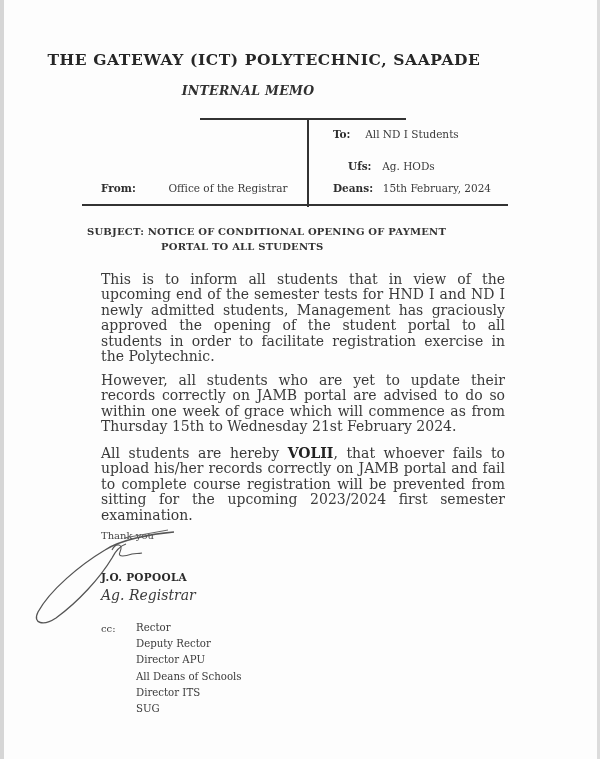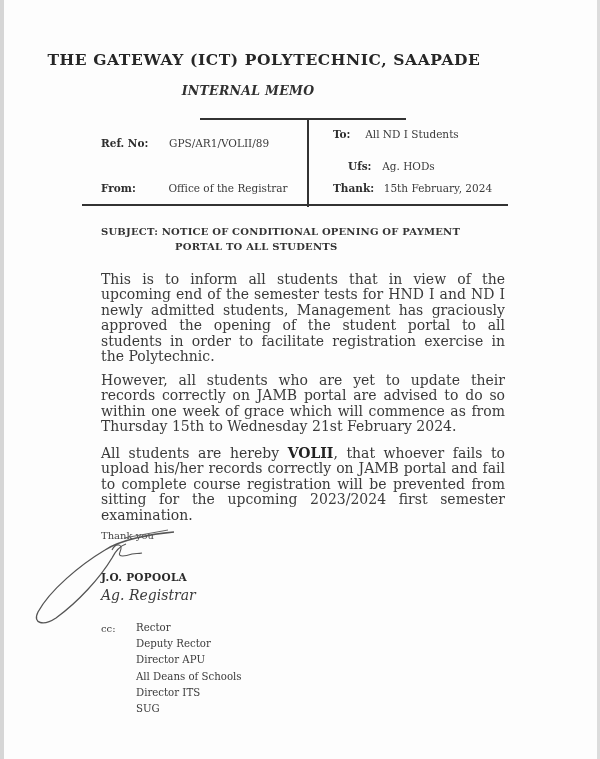--- a/index.html
+++ b/index.html
@@ -30,21 +30,21 @@
 
     
     .hdr-line-top { position: absolute; left: 200px; top: 118px; width: 206px; height: 2px; background: #333; }
     .hdr-line-vert { position: absolute; left: 307px; top: 118px; width: 2px; height: 89px; background: #333; }
     .hdr-line-bottom { position: absolute; left: 82px; top: 204px; width: 426px; height: 2px; background: #333; }
 
     .meta { position: absolute; font-size: 10.5px; color: #3a3a3a; white-space: nowrap; }
     .meta .k { font-weight: bold; color: #2e2e2e; }
 
     .subject {
-      position: absolute; left: 101px; top: 224px; width: 400px;
+      position: absolute; left: 87px; top: 224px; width: 400px;
       font-weight: bold; font-size: 10px; line-height: 15px;
       letter-spacing: 0.2px; color: #333;
     }
     .subject .label { display: inline; }
     .subject .line2 { display: block; padding-left: 74px; }
 
     .para {
       position: absolute; left: 101px; width: 404px;
       font-size: 14px; line-height: 15.4px;
       text-align: justify; color: #3a3a3a;
@@ -68,43 +68,38 @@
 
 <div class="page">
 
   <div class="school-title">THE GATEWAY (ICT) POLYTECHNIC, SAAPADE</div>
   <div class="memo-title">INTERNAL MEMO</div>
 
   <div class="hdr-line-top"></div>
   <div class="hdr-line-vert"></div>
   <div class="hdr-line-bottom"></div>
 
-  <div class="meta" style="left:101px; top:137px;">
-    <span class="k">Ref. No:</span>
-    <span style="display:inline-block; width:14px;"></span>
-    <span>GPS/AR1/VOLII/89</span>
-  </div>
   <div class="meta" style="left:101px; top:182px;">
     <span class="k">From:</span>
     <span style="display:inline-block; width:26px;"></span>
     <span>Office of the Registrar</span>
   </div>
 
   <div class="meta" style="left:333px; top:128px;">
     <span class="k">To:</span>
     <span style="display:inline-block; width:8px;"></span>
     <span>All ND I Students</span>
   </div>
   <div class="meta" style="left:348px; top:160px;">
     <span class="k">Ufs:</span>
     <span style="display:inline-block; width:4px;"></span>
     <span>Ag. HODs</span>
   </div>
   <div class="meta" style="left:333px; top:182px;">
-    <span class="k">Thank:</span>
+    <span class="k">Deans:</span>
     <span style="display:inline-block; width:3px;"></span>
     <span>15th February, 2024</span>
   </div>
 
   <div class="subject">
     <span class="label">SUBJECT:</span>
     <span>NOTICE OF CONDITIONAL OPENING OF PAYMENT</span>
     <span class="line2">PORTAL TO ALL STUDENTS</span>
   </div>
 

